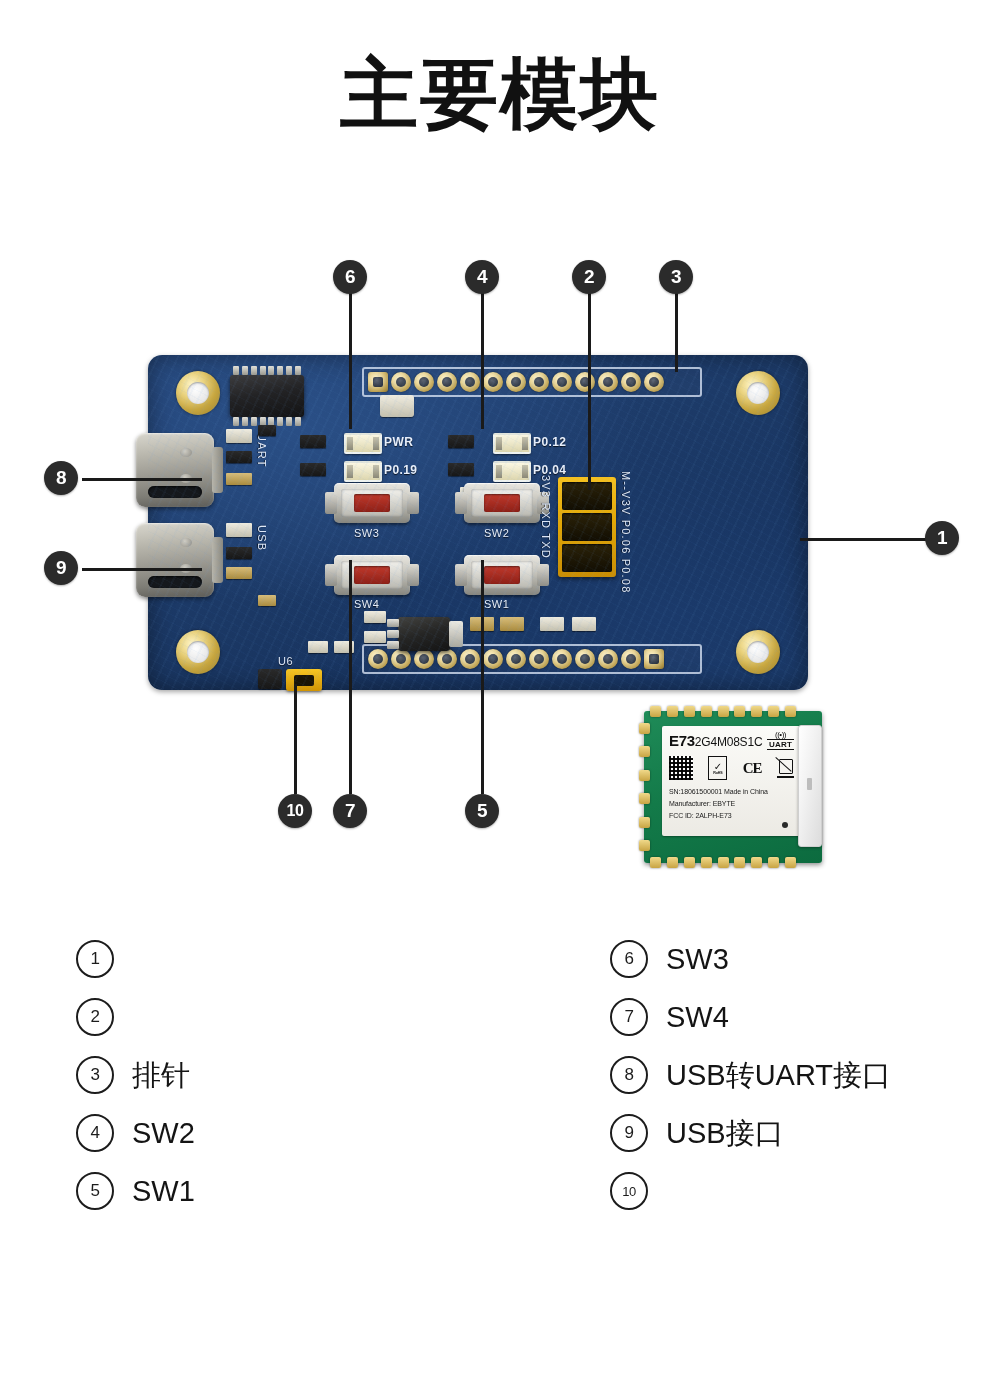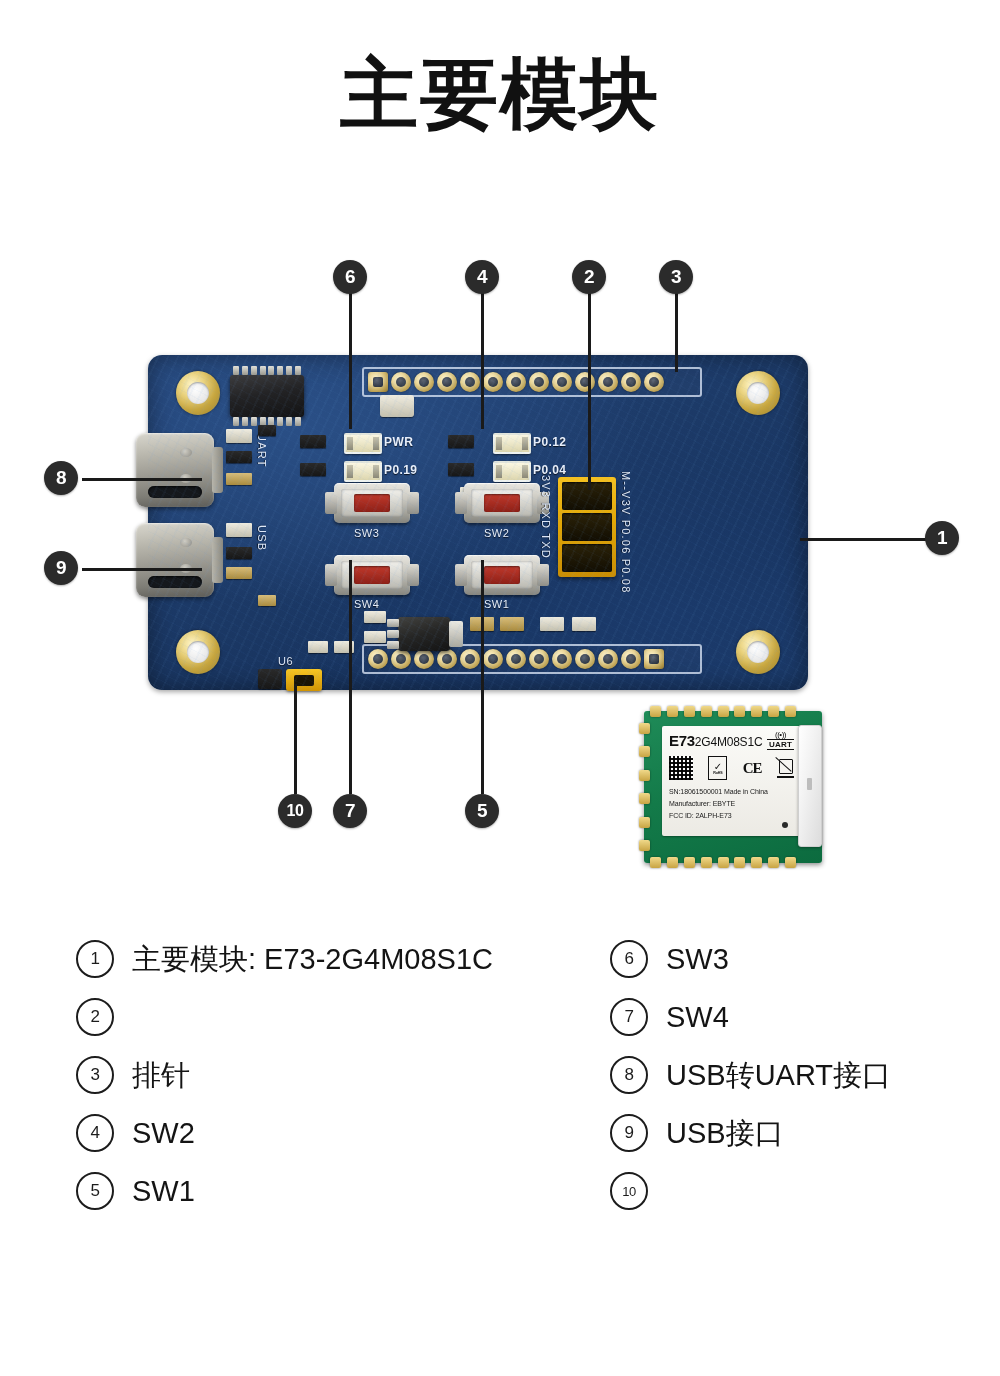--- a/index.html
+++ b/index.html
@@ -535,21 +535,20 @@
     <div class="cnum" style="left:333px;top:544px;">7</div>
     <div class="cnum" style="left:465px;top:544px;">5</div>
 
   </div>
 
   <div class="legend">
 
     <div class="legcol left">
       <div class="legrow">
         <span class="legmark">1</span>
-        <span class="legtext">主要模块: E73-2G4M08S1C</span>
       </div>
       <div class="legrow">
         <span class="legmark">2</span>
       </div>
       <div class="legrow">
         <span class="legmark">3</span>
         <span class="legtext">排针</span>
       </div>
       <div class="legrow">
         <span class="legmark">4</span>

